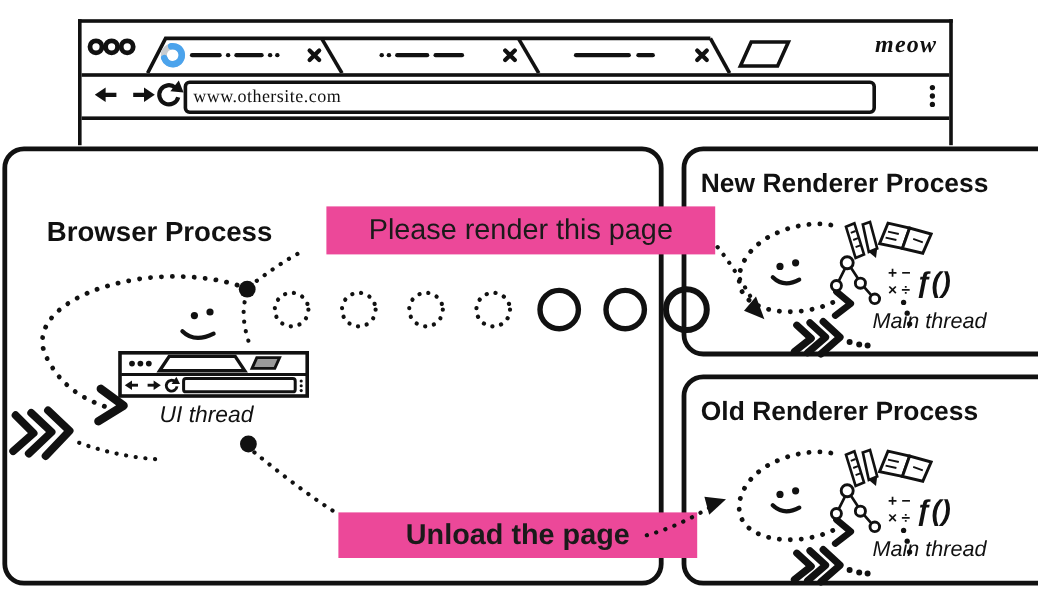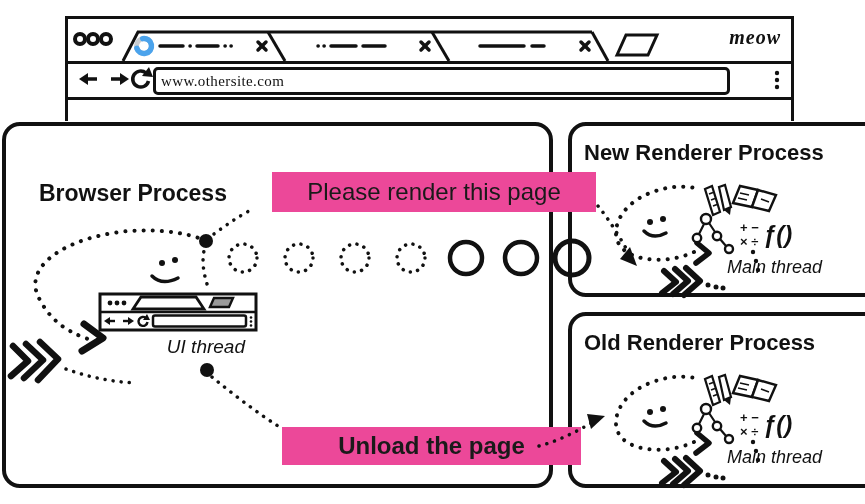--- a/index.html
+++ b/index.html
@@ -30,21 +30,21 @@
   #title-old{left:584px;top:330px;font-size:22px;}
 
   
   .msg-label{position:absolute;background:#ec4899;color:#1a1a1a;font-size:24px;
              display:flex;align-items:center;justify-content:center;z-index:2;}
   #label-render{left:272px;top:172px;width:324px;height:40px;}
   #label-unload{left:282px;top:427px;width:299px;height:38px;font-weight:bold;}
 
   
   .thread-label{position:absolute;z-index:4;font-style:italic;}
-  #ui-thread-label{left:133px;top:336px;width:112px;text-align:right;font-size:19px;}
+  #ui-thread-label{left:133px;top:336px;width:112px;text-align:left;font-size:19px;}
   #main-thread-new{left:727px;top:257px;font-size:18px;}
   #main-thread-old{left:727px;top:447px;font-size:18px;}
 
   
   #art{position:absolute;left:0;top:0;z-index:3;pointer-events:none;}
   .dotted{fill:none;stroke:#111;stroke-width:4;stroke-linecap:round;stroke-dasharray:0.1 9;}
   .dotted-sm{fill:none;stroke:#111;stroke-width:3.5;stroke-linecap:round;stroke-dasharray:0.1 8;}
   .line{fill:none;stroke:#111;}
   .chev{fill:none;stroke:#111;stroke-linecap:round;stroke-linejoin:round;}
   text.glyph{fill:#111;font-family:"Liberation Sans",sans-serif;}

